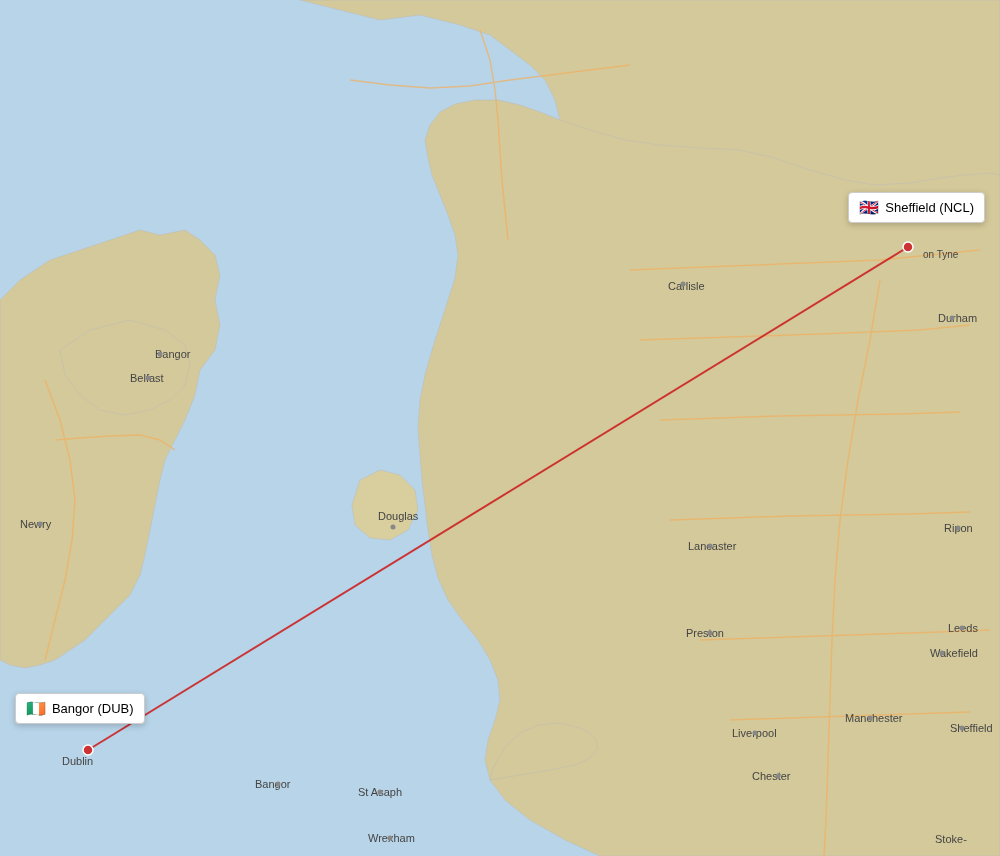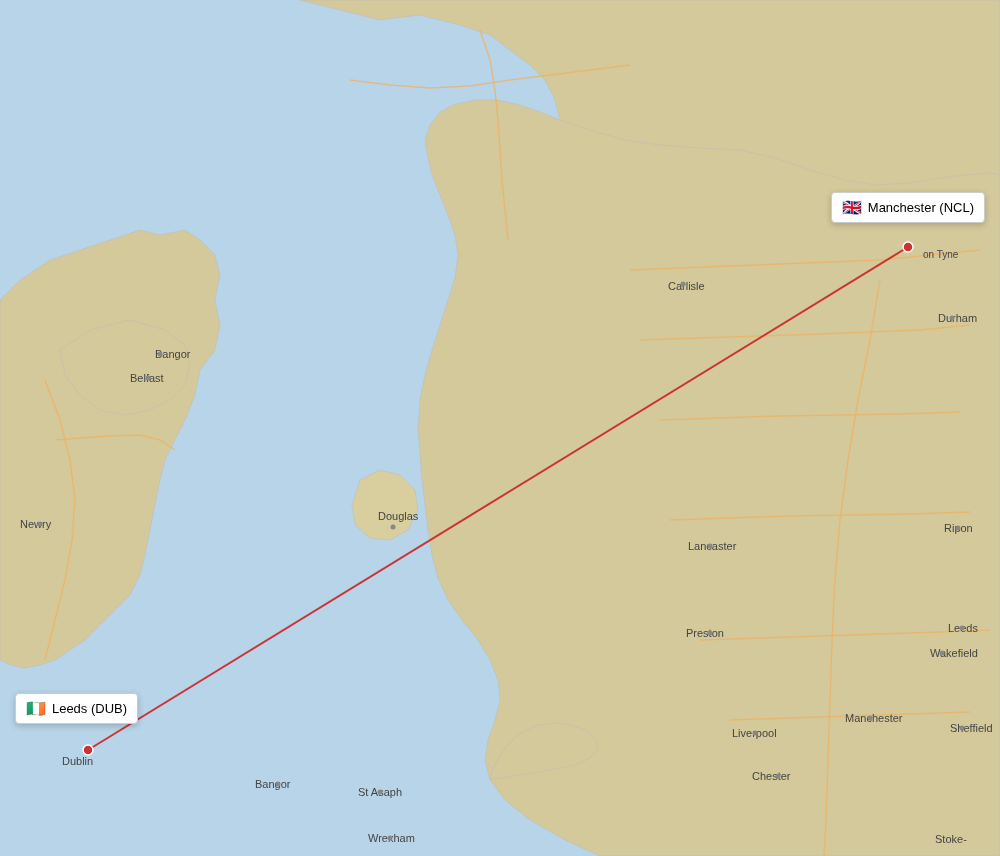--- a/index.html
+++ b/index.html
@@ -119,20 +119,20 @@
     <circle cx="962" cy="728" r="2.5" fill="#888"></circle>
     <circle cx="755" cy="733" r="2.5" fill="#888"></circle>
     <circle cx="778" cy="776" r="2.5" fill="#888"></circle>
     <circle cx="278" cy="784" r="2.5" fill="#888"></circle>
     <circle cx="380" cy="792" r="2.5" fill="#888"></circle>
     <circle cx="390" cy="838" r="2.5" fill="#888"></circle>
   </svg>
 
   <div class="airport-badge" style="left: 15px; top: 693px;">
     <span class="flag">🇮🇪</span>
-    <span>Leeds (DUB)</span>
+    <span>Bangor (DUB)</span>
   </div>
 
   <div class="airport-badge" style="right: 15px; top: 192px;">
     <span class="flag">🇬🇧</span>
-    <span>Manchester (NCL)</span>
+    <span>Sheffield (NCL)</span>
   </div>
 </div>
 
 </body></html>

